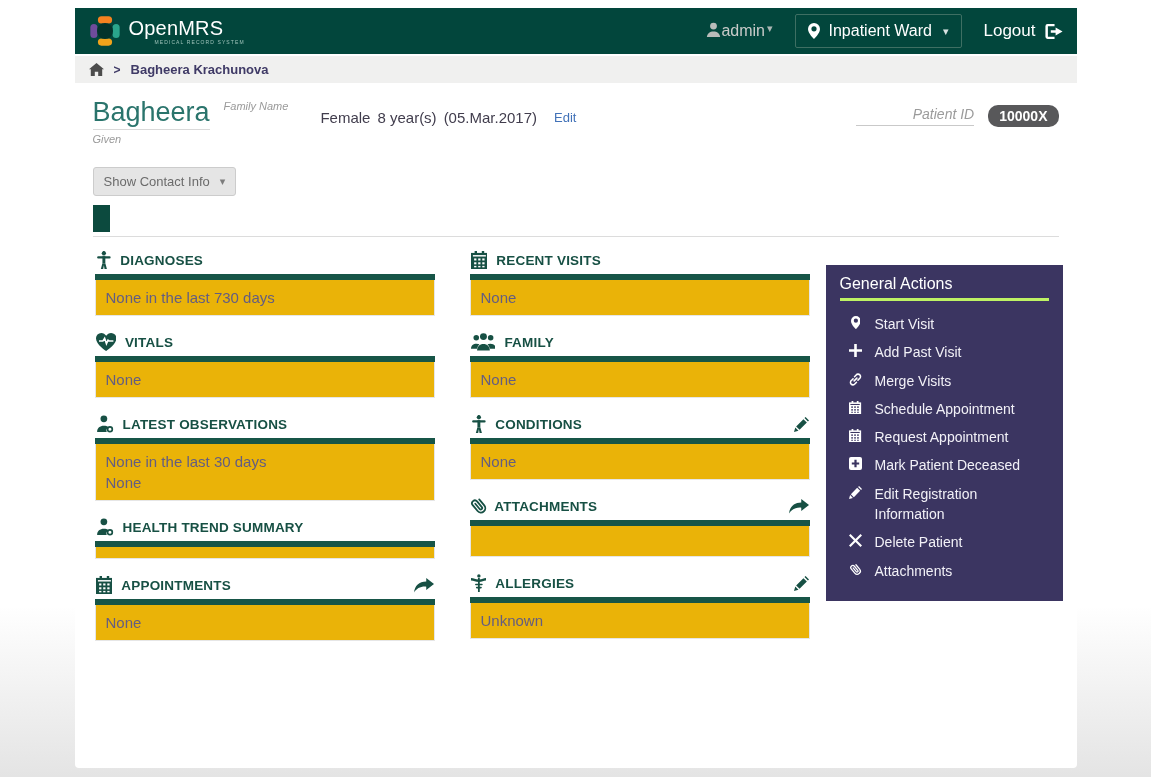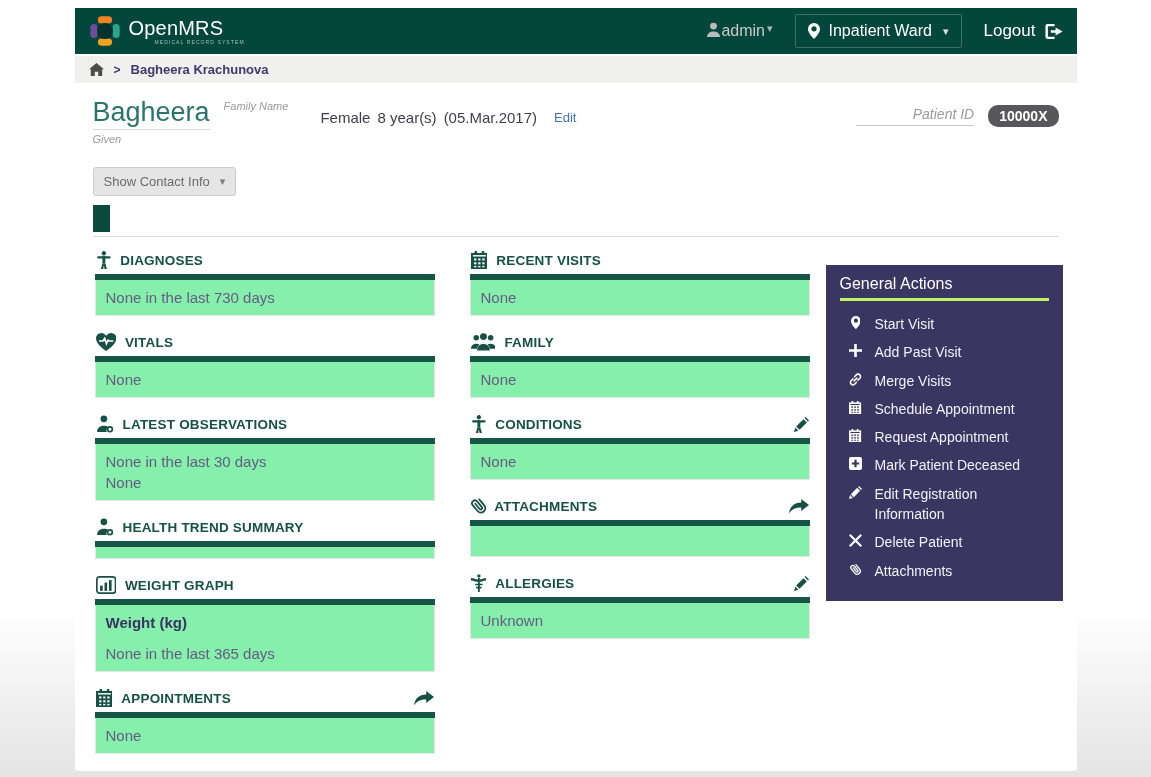--- a/index.html
+++ b/index.html
@@ -65,21 +65,21 @@
   .col3{width:237px;}
   
   .widget{margin-bottom:17px;}
   .w-head{display:flex;align-items:center;gap:9px;padding:0 1px 5px 1px;}
   .w-icon{color:#175044;}
   .w-icon svg{height:18px;width:auto;}
   .w-title{margin:0;font-size:13.5px;font-weight:bold;color:#175044;letter-spacing:.2px;}
   .w-action{margin-left:auto;color:#175044;cursor:pointer;}
   .w-action svg{height:15px;width:auto;}
   .w-bar{height:6px;background:#175547;}
-  .w-body{background:#86efac;border:1px solid #e6e6e6;border-top:none;padding:7px 10px;
+  .w-body{background:#eab308;border:1px solid #e6e6e6;border-top:none;padding:7px 10px;
     font-size:15px;color:#635d82;}
   .w-body.empty-sm{padding:0;height:11px;}
   .w-body.empty-md{padding:0;height:30px;}
   .w-line{padding:2px 0;}
   .series-label{font-weight:bold;color:#3a3462;font-size:15px;margin:2px 0 12px;}
   .tilt svg{transform:rotate(-40deg);}
   
   .actions-panel{
     margin-top:14px;background:#3b3561;color:#ffffff;padding:10px 14px 16px;box-sizing:border-box;
   }
@@ -252,38 +252,20 @@
                 <path d="M1 15c0-3.4 2.5-5.4 6-5.4 1.6 0 3 .45 4.1 1.25a3.4 3.4 0 0 0-1.6 4.15z"></path>
                 <circle cx="12.4" cy="12.6" r="2.1" fill="none" stroke="currentColor" stroke-width="1.5"></circle>
               </svg>
           </span>
           <h3 class="w-title">HEALTH TREND SUMMARY</h3>
         </div>
         <div class="w-bar"></div>
         <div class="w-body empty-sm"></div>
       </section>
 
-      <section class="widget">
-        <div class="w-head">
-          <span class="w-icon icon">
-            <svg viewBox="0 0 17 15" fill="currentColor">
-                <rect x=".7" y=".7" width="15.6" height="13.6" rx="2.2" fill="none" stroke="currentColor" stroke-width="1.4"></rect>
-                <rect x="3.4" y="8" width="2.2" height="4.4"></rect>
-                <rect x="7.1" y="5.5" width="2.2" height="6.9"></rect>
-                <rect x="10.8" y="3.4" width="2.2" height="9"></rect>
-              </svg>
-          </span>
-          <h3 class="w-title">WEIGHT GRAPH</h3>
-        </div>
-        <div class="w-bar"></div>
-        <div class="w-body">
-          <div class="series-label">Weight (kg)</div>
-          <div class="w-line">None in the last 365 days</div>
-        </div>
-      </section>
 
       <section class="widget">
         <div class="w-head">
           <span class="w-icon icon">
             <svg viewBox="0 0 14 15" fill="currentColor">
                 <rect x="3" y="0" width="2" height="2.6"></rect>
                 <rect x="9" y="0" width="2" height="2.6"></rect>
                 <path d="M0 1.6h14V15H0z"></path>
                 <g class="hole">
                   <rect x="1.6" y="3.4" width="10.8" height="1.2"></rect>

